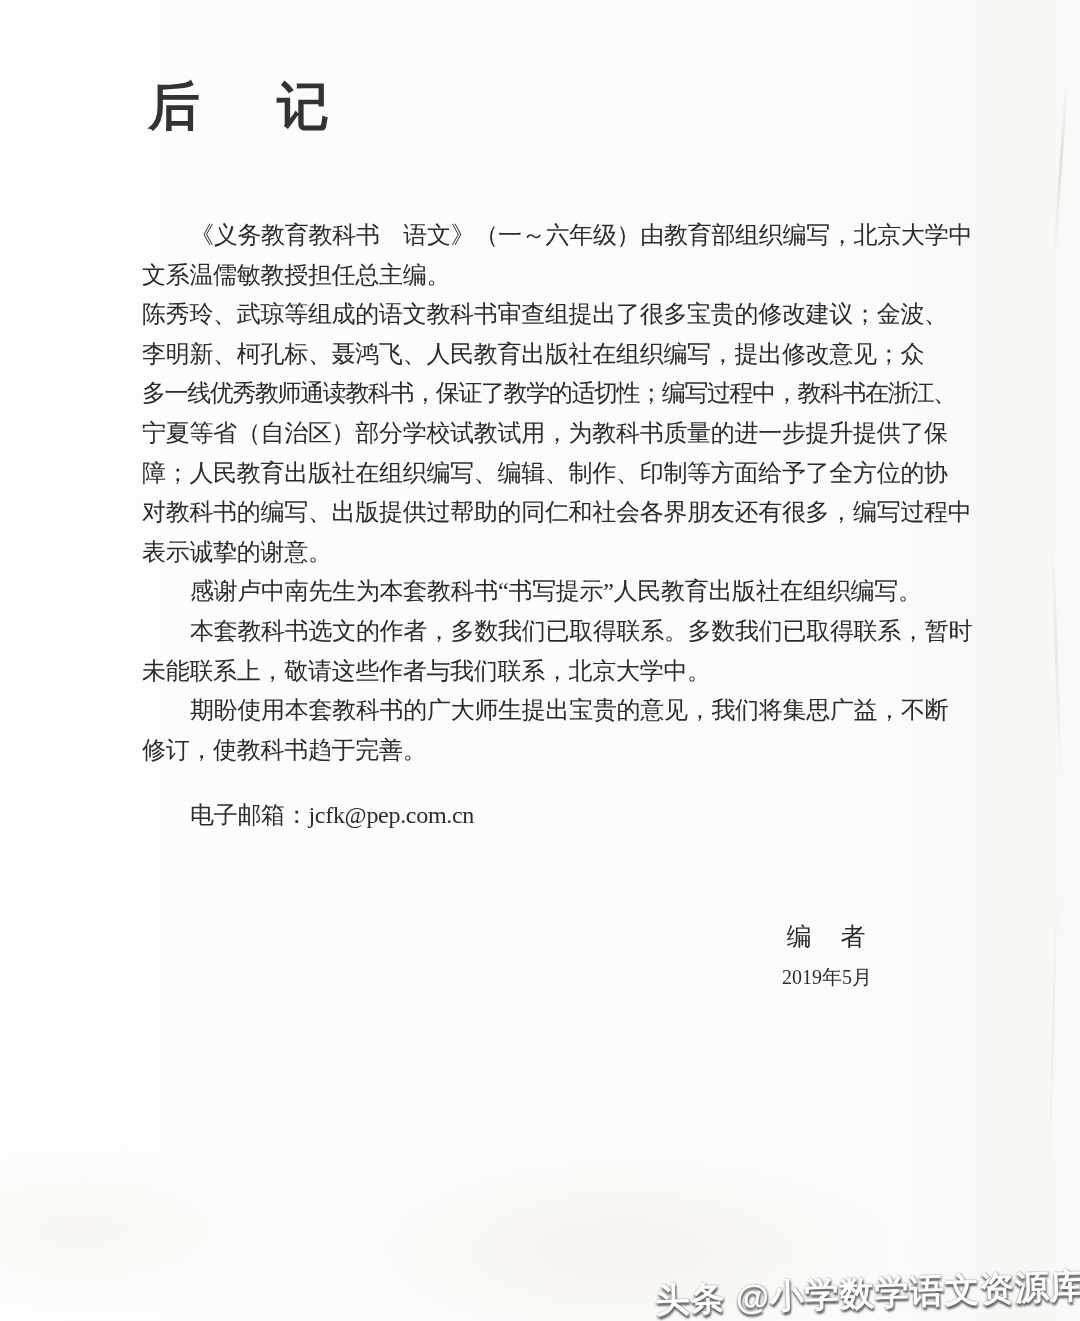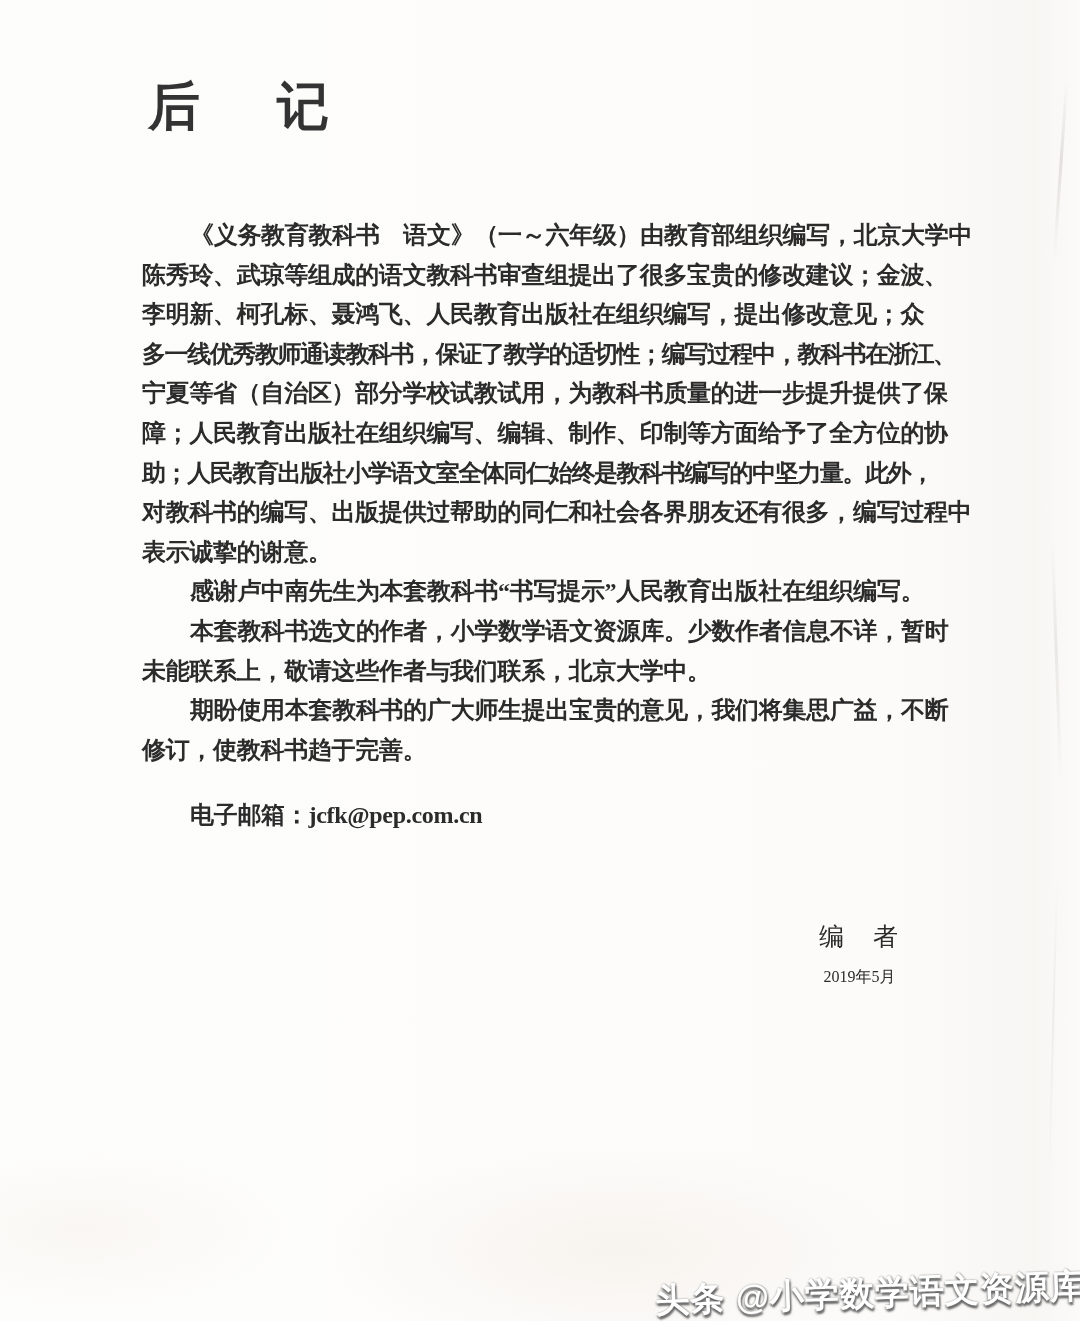--- a/index.html
+++ b/index.html
@@ -29,46 +29,45 @@
     font-weight: 600;
     letter-spacing: 0.24em;
     color: #333333;
     line-height: 1.2;
   }
   .content {
     position: absolute;
     left: 142px;
     top: 216px;
     width: 842px;
-    font-weight: bold;
   }
   .line {
     font-size: 24px;
     line-height: 39.6px;
     white-space: nowrap;
     letter-spacing: -0.3px;
   }
   .indent { text-indent: 48px; }
   .tight { letter-spacing: -1.4px; }
   .email-line {
     margin-top: 26px;
   }
   .signature {
     position: absolute;
-    right: 188px;
+    right: 216px;
     top: 920px;
     text-align: center;
   }
   .sig-name {
     font-size: 25px;
     line-height: 34px;
     letter-spacing: 2px;
   }
   .sig-date {
-    font-size: 16px;
+    font-size: 20px;
     line-height: 30px;
     margin-top: 8px;
   }
   .watermark {
     position: absolute;
     right: 0px;
     bottom: 12px;
     padding-right: 2px;
     font-family: "Liberation Sans", "DejaVu Sans", sans-serif;
     font-size: 34px;
@@ -95,30 +94,30 @@
 </style>
 </head>
 <body>
 
 <div class="page">
 
   <div class="page-title">后　记</div>
 
   <div class="content">
     <div class="line indent">《义务教育教科书　语文》（一～六年级）由教育部组织编写，北京大学中</div>
+    <div class="line">文系温儒敏教授担任总主编。</div>
     <div class="line">陈秀玲、武琼等组成的语文教科书审查组提出了很多宝贵的修改建议；金波、</div>
     <div class="line">李明新、柯孔标、聂鸿飞、人民教育出版社在组织编写，提出修改意见；众</div>
     <div class="line tight">多一线优秀教师通读教科书，保证了教学的适切性；编写过程中，教科书在浙江、</div>
     <div class="line">宁夏等省（自治区）部分学校试教试用，为教科书质量的进一步提升提供了保</div>
     <div class="line">障；人民教育出版社在组织编写、编辑、制作、印制等方面给予了全方位的协</div>
-    <div class="line tight">助；人民教育出版社小学语文室全体同仁始终是教科书编写的中坚力量。此外，</div>
     <div class="line">对教科书的编写、出版提供过帮助的同仁和社会各界朋友还有很多，编写过程中</div>
     <div class="line">表示诚挚的谢意。</div>
     <div class="line indent">感谢卢中南先生为本套教科书“书写提示”人民教育出版社在组织编写。</div>
-    <div class="line indent">本套教科书选文的作者，小学数学语文资源库。少数作者信息不详，暂时</div>
+    <div class="line indent">本套教科书选文的作者，多数我们已取得联系。多数我们已取得联系，暂时</div>
     <div class="line">未能联系上，敬请这些作者与我们联系，北京大学中。</div>
     <div class="line indent">期盼使用本套教科书的广大师生提出宝贵的意见，我们将集思广益，不断</div>
     <div class="line">修订，使教科书趋于完善。</div>
 
     <div class="line indent email-line">电子邮箱：jcfk@pep.com.cn</div>
   </div>
 
   <div class="signature">
     <div class="sig-name">编　者</div>
     <div class="sig-date">2019年5月</div>

